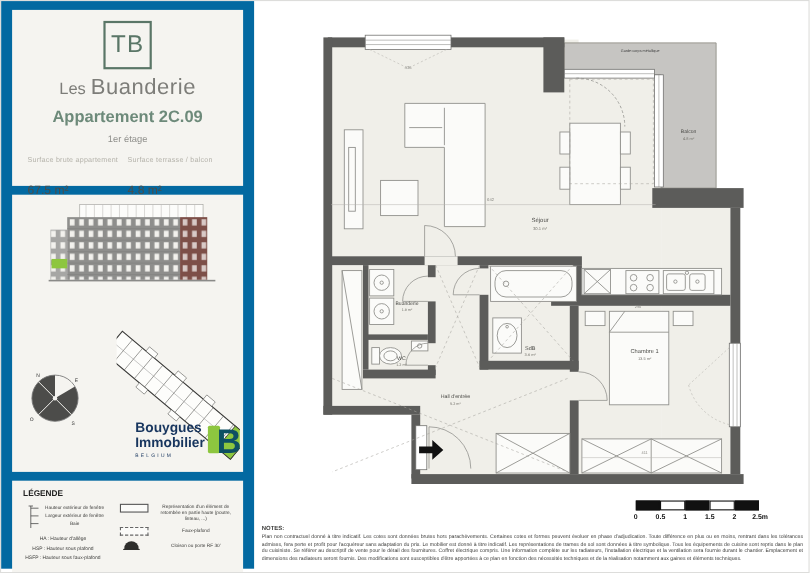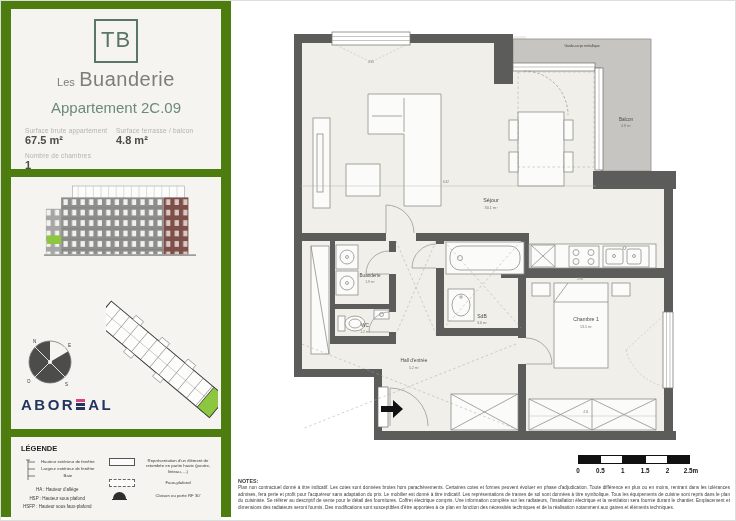--- a/index.html
+++ b/index.html
@@ -1,34 +1,34 @@
 <!DOCTYPE html>
 <html><head>
 <meta charset="utf-8">
 <style>
   html,body{margin:0;padding:0;background:#e9e9e7;}
   .page{position:relative;width:736px;height:521px;background:#ffffff;
         font-family:"Liberation Sans",sans-serif;overflow:hidden;border:1px solid #dddddb;box-sizing:border-box;}
   
-  .sidebar{position:absolute;left:0;top:0;width:230px;height:516px;background:#4d7c0f;}
+  .sidebar{position:absolute;left:0;top:0;width:230px;height:516px;background:#0369a1;}
   .card{position:absolute;left:10px;width:210px;background:#f5f4f0;}
   .card1{top:8px;height:160px;text-align:center;}
   .card2{top:176px;height:252px;}
   .card3{top:436px;height:92px;text-align:center;}
   .tb-logo{display:inline-block;margin-top:10px;width:40px;height:40px;border:2px solid #5a7667;
            color:#5a7667;font-size:22px;line-height:38px;letter-spacing:1px;}
   .proj{margin-top:6px;color:#7d7d79;line-height:20px;}
-  .proj .sm{font-size:11px;}
+  .proj .sm{font-size:15px;}
   .proj .lg{font-size:20px;letter-spacing:.5px;}
   .proj2{color:#7d7d79;font-size:13px;margin-top:-2px;}
-  .apt{margin-top:7px;font-size:15px;font-weight:normal;color:#6d8a7a;}
+  .apt{margin-top:7px;font-size:15px;font-weight:bold;color:#6d8a7a;}
   .floor{margin-top:6px;font-size:8.5px;color:#8e8e8a;}
   .stats{display:grid;grid-template-columns:1fr 1fr;padding:0 14px;margin-top:11px;row-gap:6px;text-align:left;}
   .stat-label{font-size:6.5px;color:#b4b2aa;letter-spacing:.2px;}
-  .stat-value{font-size:11px;font-weight:bold;color:#4c4c48;margin-top:0;}
+  .stat-value{font-size:11px;font-weight:normal;color:#4c4c48;margin-top:18px;}
   
   .facade{position:absolute;left:33px;top:8px;}
   .siteplan{position:absolute;left:95px;top:118px;}
   .compass{position:absolute;left:10px;top:156px;}
   .aboreal{position:absolute;left:10px;top:219px;display:flex;align-items:center;
            color:#24345f;font-weight:bold;font-size:15px;letter-spacing:2.5px;}
   .eps{display:inline-flex;flex-direction:column;gap:1.6px;margin:0 3px 0 1px;}
   .eps i{width:9px;height:2.8px;background:#24345f;}
   .eps i.pink{background:#d6457f;}
   .bouygues{position:absolute;left:112px;top:206px;display:flex;align-items:center;gap:2px;}
@@ -68,20 +68,21 @@
 
   <div class="sidebar">
 
     <div class="card card1">
       <div class="tb-logo">TB</div>
       <div class="proj">
         <span class="sm">Les</span>
         <span class="lg">Buanderie</span>
       </div>
       <div class="apt">Appartement 2C.09</div>
+      <div class="floor">1er étage</div>
       <div class="stats">
         <div>
           <div class="stat-label">Surface brute appartement</div>
           <div class="stat-value">67.5 m²</div>
         </div>
         <div>
           <div class="stat-label">Surface terrasse / balcon</div>
           <div class="stat-value">4.8 m²</div>
         </div>
         <div>
@@ -133,31 +134,32 @@
         <path d="M29 29 L29 4 A27 27 0 0 1 51 16 Z" fill="#f5f4f0"></path>
         <circle cx="29" cy="29" r="21" fill="none" stroke="#777" stroke-width="0.8"></circle>
         <path d="M14 14 L44 44 M44 14 L14 44" stroke="#f5f4f0" stroke-width="0.9"></path>
         <circle cx="29" cy="29" r="2" fill="#f5f4f0"></circle>
         <text x="12" y="10" font-size="4.5" fill="#333">N</text>
         <text x="47" y="14" font-size="4.5" fill="#333">E</text>
         <text x="44" y="53" font-size="4.5" fill="#333">S</text>
         <text x="6" y="50" font-size="4.5" fill="#333">O</text>
       </svg>
 
-      <div class="aboreal">
-        <span>ABO</span>
-          <span>R</span>
-          <span class="eps">
-            <i class="pink"></i>
-            <i></i>
-            <i></i>
-          </span>
-          <span>AL</span>
-      </div>
-
+
+      <div class="bouygues">
+        <div>
+          <div class="bg-name">Bouygues</div>
+          <div class="bg-name">Immobilier</div>
+          <div class="bg-country">BELGIUM</div>
+        </div>
+        <svg width="34" height="32" viewBox="0 0 34 32">
+          <rect x="1" y="3" width="11" height="25" rx="1.5" fill="#8dc63f"></rect>
+          <text x="9" y="28" font-size="31" font-weight="bold" fill="#0d4f63" font-family="Liberation Sans, sans-serif">B</text>
+        </svg>
+      </div>
     </div>
 
     <div class="card card3">
       <div class="lg-title">LÉGENDE</div>
       <svg class="lg-diagram" width="18" height="24" viewBox="0 0 18 24">
         <path d="M5 2 V22 M3 2 H7 M5 4 H12 M5 11 H12 M5 18 H12" stroke="#444" stroke-width="0.7" fill="none"></path>
       </svg>
       <div class="lg-diag-labels">
         <div>Hauteur extérieur de fenêtre</div>
         <div>Largeur extérieur de fenêtre</div>

